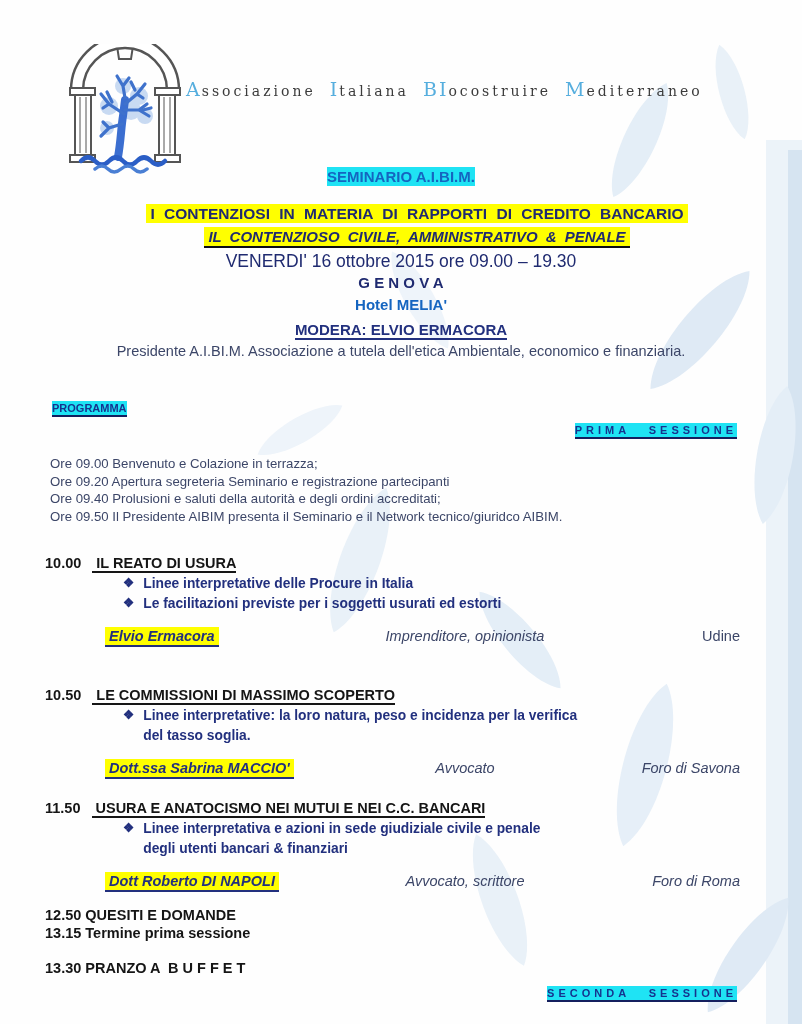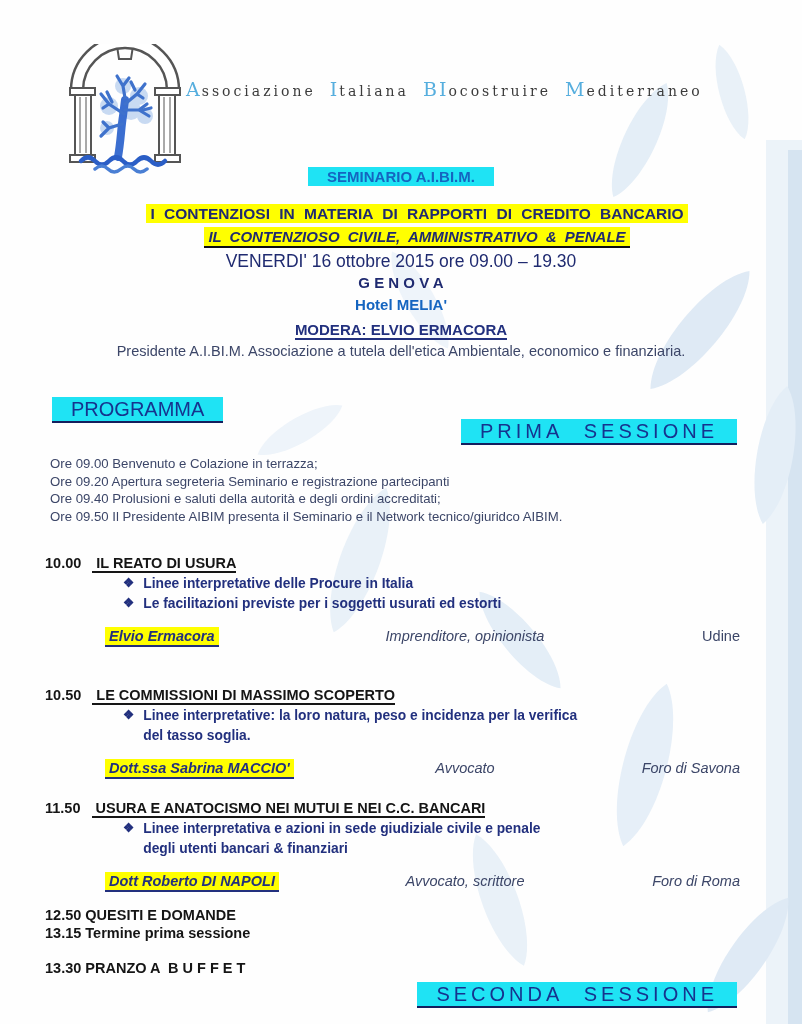--- a/index.html
+++ b/index.html
@@ -19,42 +19,42 @@
   .logo{left:64px;top:44px;width:122px;height:132px;}
 
   
   .brand{left:186px;top:78px;width:580px;
          font-family:"DejaVu Serif",serif;font-size:14px;
          letter-spacing:3px;word-spacing:6px;color:var(--brand_dark,#3c3c3c);white-space:pre;}
   .brand .cap{color:var(--brand_accent,#56aede);font-size:19px;letter-spacing:2px;}
   .brand .word{margin-right:14px;}
 
   
-  .hl-cyan{background:var(--cyan_hl,#1fe3f4);padding:1px 19px;}
+  .hl-cyan{background:var(--cyan_hl,#1fe3f4);padding:1px 0;}
   .hl-yellow{background:var(--yellow_hl,#ffff00);padding:1px 4px;margin-left:32px;}
 
   .seminar{top:168px;}
   .seminar span{color:var(--blue,#1565c0);font-weight:bold;font-size:15px;}
 
   .title1{top:205px;}
   .title1 span{color:#1f2a70;font-weight:bold;font-size:15.5px;word-spacing:5px;}
   .title2{top:228px;}
   .title2 span{color:#1f2a70;font-weight:bold;font-style:italic;font-size:15px;
                word-spacing:4px;border-bottom:2.5px solid #0d0d18;}
   .dateline{top:251px;font-weight:normal;font-size:17.5px;color:#1f2a70;}
   .city{top:274px;font-weight:bold;font-size:15px;color:#1f2a70;white-space:pre;}
   .venue{top:296px;font-weight:bold;font-size:15px;color:var(--blue,#1565c0);}
 
   .modera{top:321px;}
   .modera span{color:var(--navy,#22307e);font-weight:bold;font-size:15px;
                border-bottom:2px solid var(--navy,#22307e);}
   .modera-sub{top:343px;font-size:14.5px;color:var(--body_text,#3c4668);}
 
   .programma{left:52px;top:398px;}
-  .session-h{font-weight:normal;font-size:20px;color:#16338e;
+  .session-h{font-weight:bold;font-size:11px;color:#16338e;
              border-bottom:2px solid #141f5e;}
   .prima{right:65px;top:420px;}
   .seconda{right:65px;top:983px;}
   .spaced{letter-spacing:4px;word-spacing:12px;}
 
   .opening{left:50px;top:455px;font-size:13.2px;line-height:17.5px;color:var(--body_text,#3c4668);}
 
   .talk{left:45px;width:717px;}
   .t1{top:553px;} .t2{top:685px;} .t3{top:798px;}
   .talk-head{font-weight:bold;font-size:14.5px;color:var(--black_text,#151515);line-height:20px;white-space:pre;}

